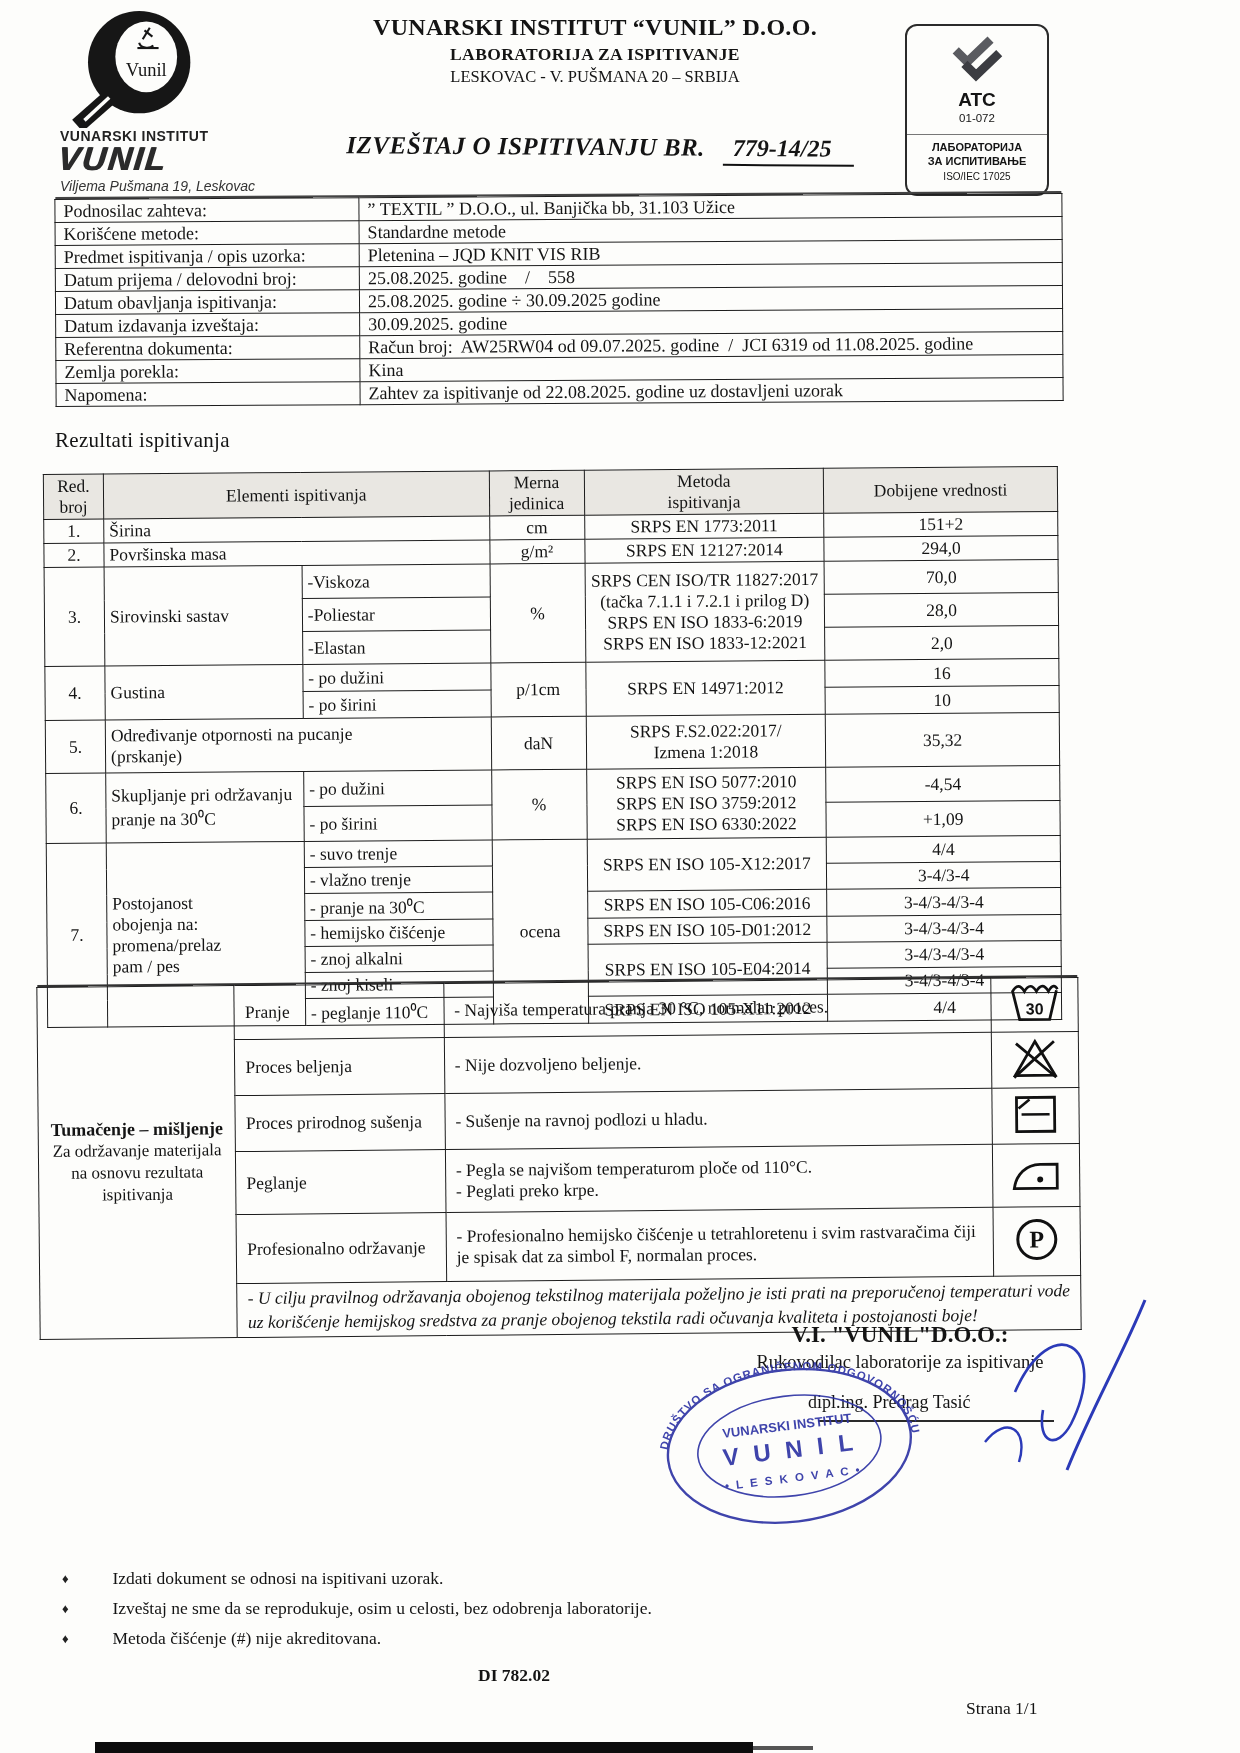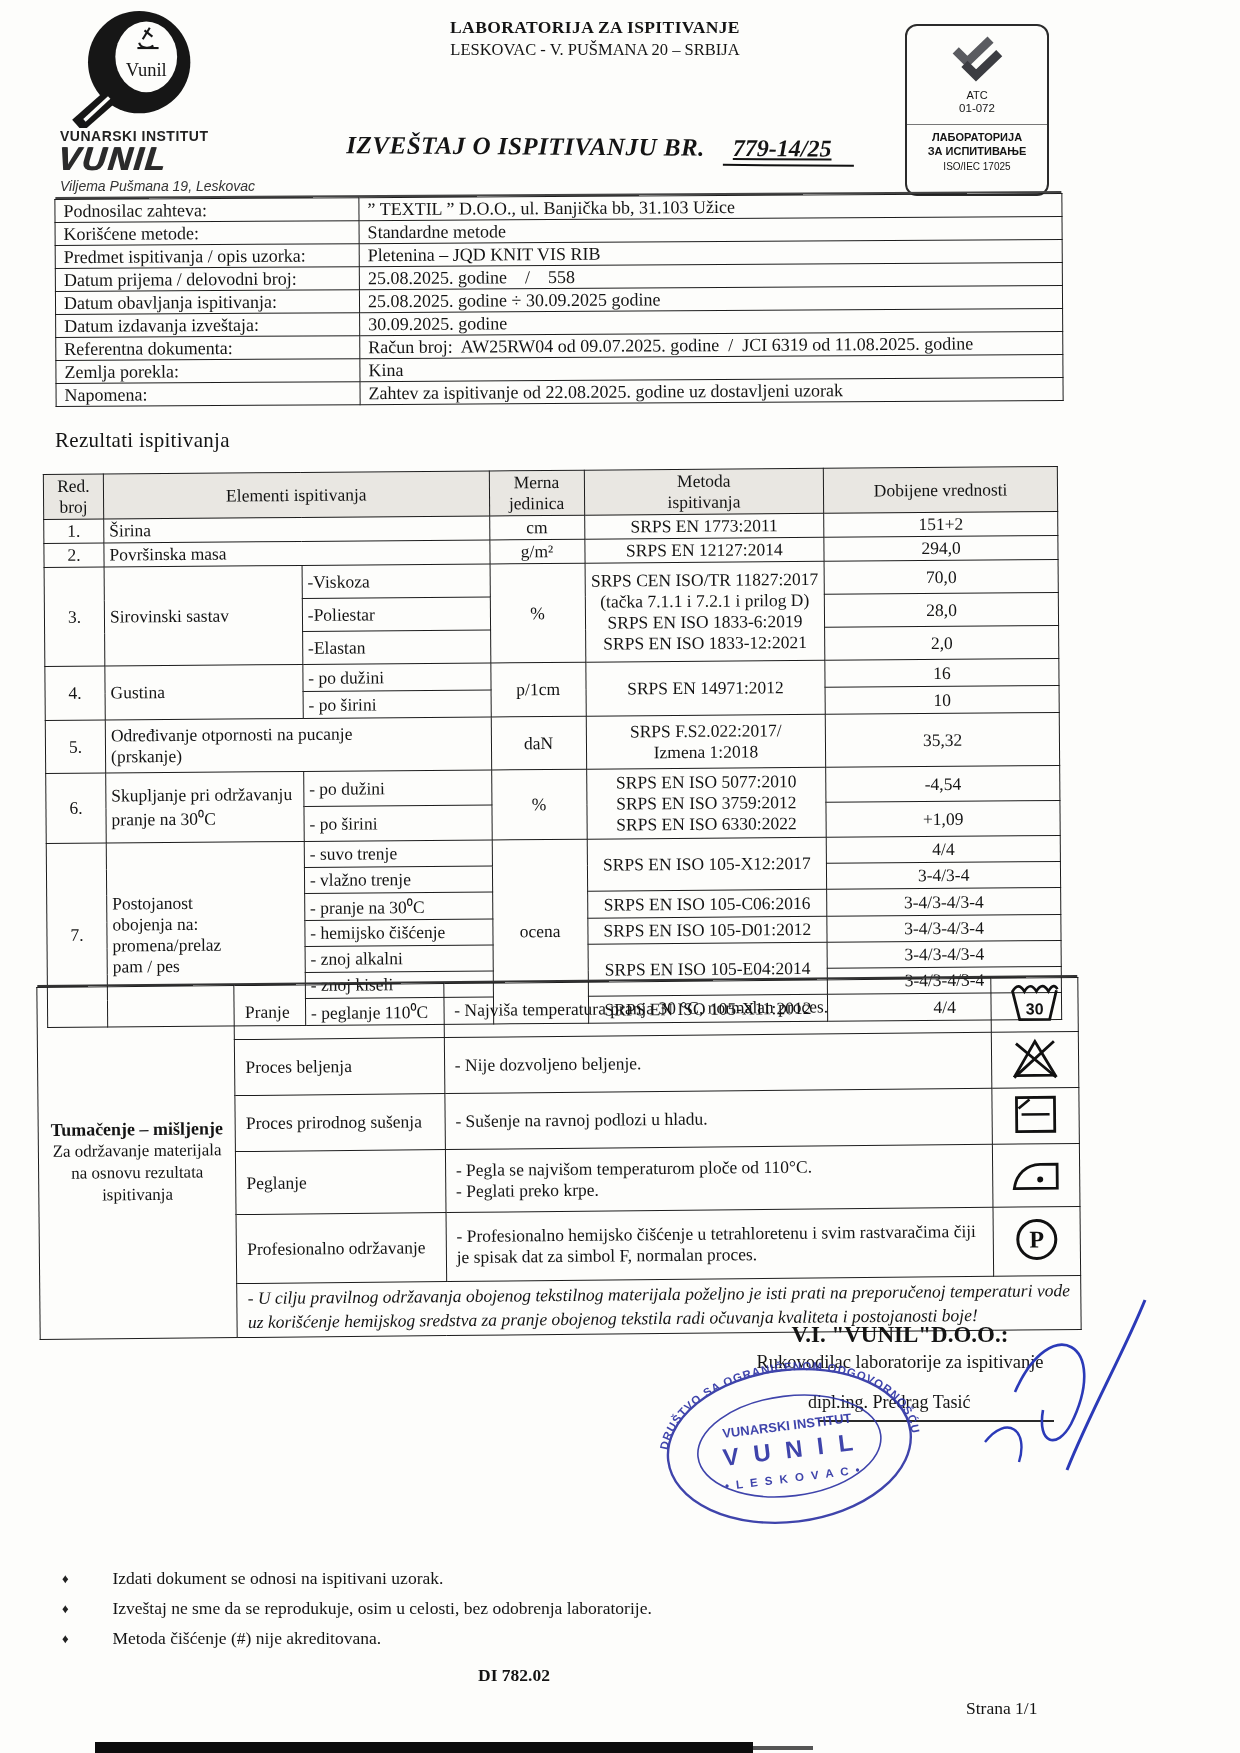--- a/index.html
+++ b/index.html
@@ -15,24 +15,24 @@
   .logo-addr{position:absolute;left:60px;top:178px;font-family:"Liberation Sans",sans-serif;
              font-size:14px;font-style:italic;color:#333;}
   .hdr-center{position:absolute;left:300px;top:14px;width:590px;text-align:center;}
   .org-name{font-size:24px;font-weight:bold;letter-spacing:.3px;}
   .org-sub1{font-size:17.5px;font-weight:bold;margin-top:3px;letter-spacing:.4px;}
   .org-sub2{font-size:16.5px;margin-top:2px;}
   .org-sub3{font-size:16.5px;margin-top:1px;}
   .title-row{position:absolute;left:250px;top:133px;width:700px;text-align:center;transform:rotate(.4deg);}
   .title-txt{font-size:25px;font-weight:bold;font-style:italic;letter-spacing:.5px;}
   .title-num{font-size:24px;font-weight:bold;font-style:italic;border-bottom:2.5px solid #111;
-             padding:0 22px 3px 10px;margin-left:14px;text-decoration:underline;}
+             padding:0 22px 3px 10px;margin-left:14px;}
   .badge{position:absolute;left:905px;top:24px;width:140px;height:168px;border:2px solid #2b2b2b;
          border-radius:12px;text-align:center;font-family:"Liberation Sans",sans-serif;}
-  .badge .atc{font-weight:normal;font-size:11px;margin-top:1px;}
+  .badge .atc{font-weight:bold;font-size:19px;margin-top:1px;}
   .badge .num{font-size:11.5px;margin-top:1px;}
   .badge .cyr{font-size:11px;font-weight:bold;margin-top:10px;line-height:1.25;border-top:1px solid #777;padding-top:6px;text-align:center;}
   .badge .iso{font-size:10px;margin-top:2px;}
   
   table{border-collapse:collapse;}
   td{border:1.7px solid #1d1d1d;vertical-align:middle;}
   .info-tbl{position:absolute;left:55px;top:196px;width:1008px;transform:rotate(-.35deg);
             box-shadow:0 -3px 0 -1px #444;}
   .info-tbl td{font-size:18px;padding:0 8px;height:22px;}
   .info-lab{width:287px;}
@@ -81,20 +81,21 @@
         <path d="M92,40 a9,7 0 0 0 16,3"></path>
         <path d="M90,46 h24"></path>
     </g>
     <text x="100" y="78" text-anchor="middle" font-family="Liberation Serif, serif" font-size="21" fill="#161616">Vunil</text>
   </svg>
   <div class="logo-inst">VUNARSKI INSTITUT</div>
   <div class="vunil-word">VUNIL</div>
   <div class="logo-addr">Viljema Pušmana 19, Leskovac</div>
 
   <div class="hdr-center">
+    <div class="org-name">VUNARSKI INSTITUT “VUNIL” D.O.O.</div>
     <div class="org-sub1">LABORATORIJA ZA ISPITIVANJE</div>
     <div class="org-sub2">LESKOVAC - V. PUŠMANA 20 – SRBIJA</div>
   </div>
   <div class="title-row">
     <span class="title-txt">IZVEŠTAJ O ISPITIVANJU BR.</span>
     <span class="title-num">779-14/25</span>
   </div>
 
   <div class="badge">
     <svg width="58" height="50" viewBox="0 0 60 50" style="margin-top:8px">

